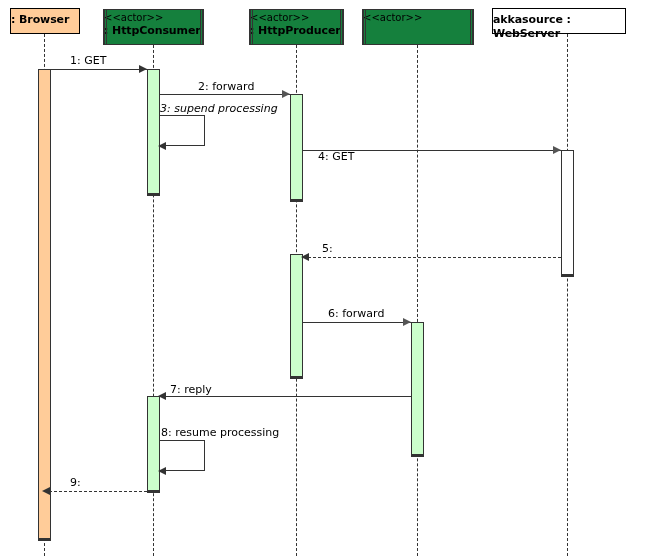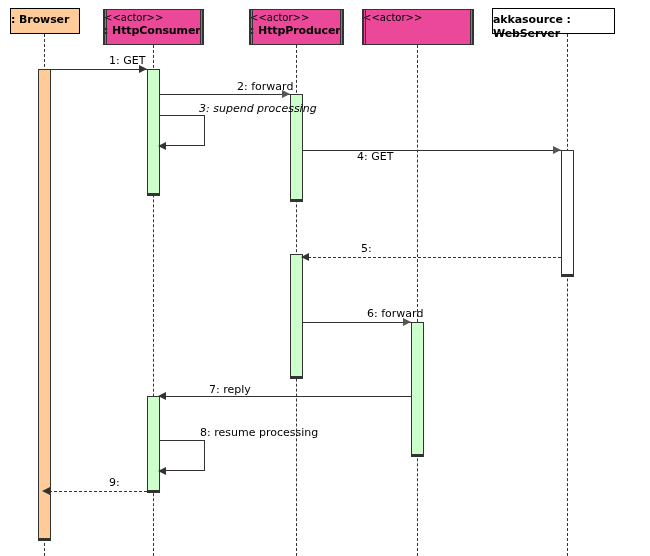--- a/index.html
+++ b/index.html
@@ -30,21 +30,21 @@
   }
   .head .pname{
     display:block;
     font-size:11px;
     line-height:14px;
     font-weight:bold;
     letter-spacing:-0.1px;
   }
   .head.plain .pname{padding-top:4px;}
   .head.actor{
-    background:#ec4899;
+    background:#15803d;
     border:1px solid #333333;
     box-shadow: inset 2px 0 0 -1px #333333, inset -2px 0 0 -1px #333333;
   }
   .head.actor::before,
   .head.actor::after{
     content:"";
     position:absolute;
     top:0;bottom:0;
     width:0;
     border-left:1px solid #333333;
@@ -103,21 +103,20 @@
     border-top:4px solid transparent;
     border-bottom:4px solid transparent;
     border-left:8px solid #555555;
   }
   .msglabel{
     position:absolute;
     font-size:11px;
     line-height:12px;
     color:#000000;
     white-space:nowrap;
-    margin-left:39px;
   }
   
   .selfmsg{
     position:absolute;
     box-sizing:border-box;
     border:1px solid #333333;
     border-left:none;
     background:transparent;
   }
 </style>
@@ -137,21 +136,21 @@
 
   <div class="head actor" style="left:249px;top:9px;width:95px;height:36px;">
     <span class="stereo">&lt;&lt;actor&gt;&gt;</span>
     <span class="pname">: HttpProducer</span>
   </div>
 
   <div class="head actor" style="left:362px;top:9px;width:112px;height:36px;">
     <span class="stereo">&lt;&lt;actor&gt;&gt;</span>
   </div>
 
-  <div class="head server plain" style="left:492px;top:8px;width:123px;height:26px;">
+  <div class="head server plain" style="left:492px;top:8px;width:134px;height:26px;">
     <span class="pname">akkasource : WebServer</span>
   </div>
 
   <div class="lifeline" style="left:44px;top:34px;height:522px;"></div>
   <div class="lifeline" style="left:153px;top:45px;height:511px;"></div>
   <div class="lifeline" style="left:296px;top:45px;height:511px;"></div>
   <div class="lifeline" style="left:417px;top:45px;height:511px;"></div>
   <div class="lifeline" style="left:567px;top:34px;height:522px;"></div>
 
   <div class="activation orange" style="left:38px;top:69px;height:472px;"></div>

